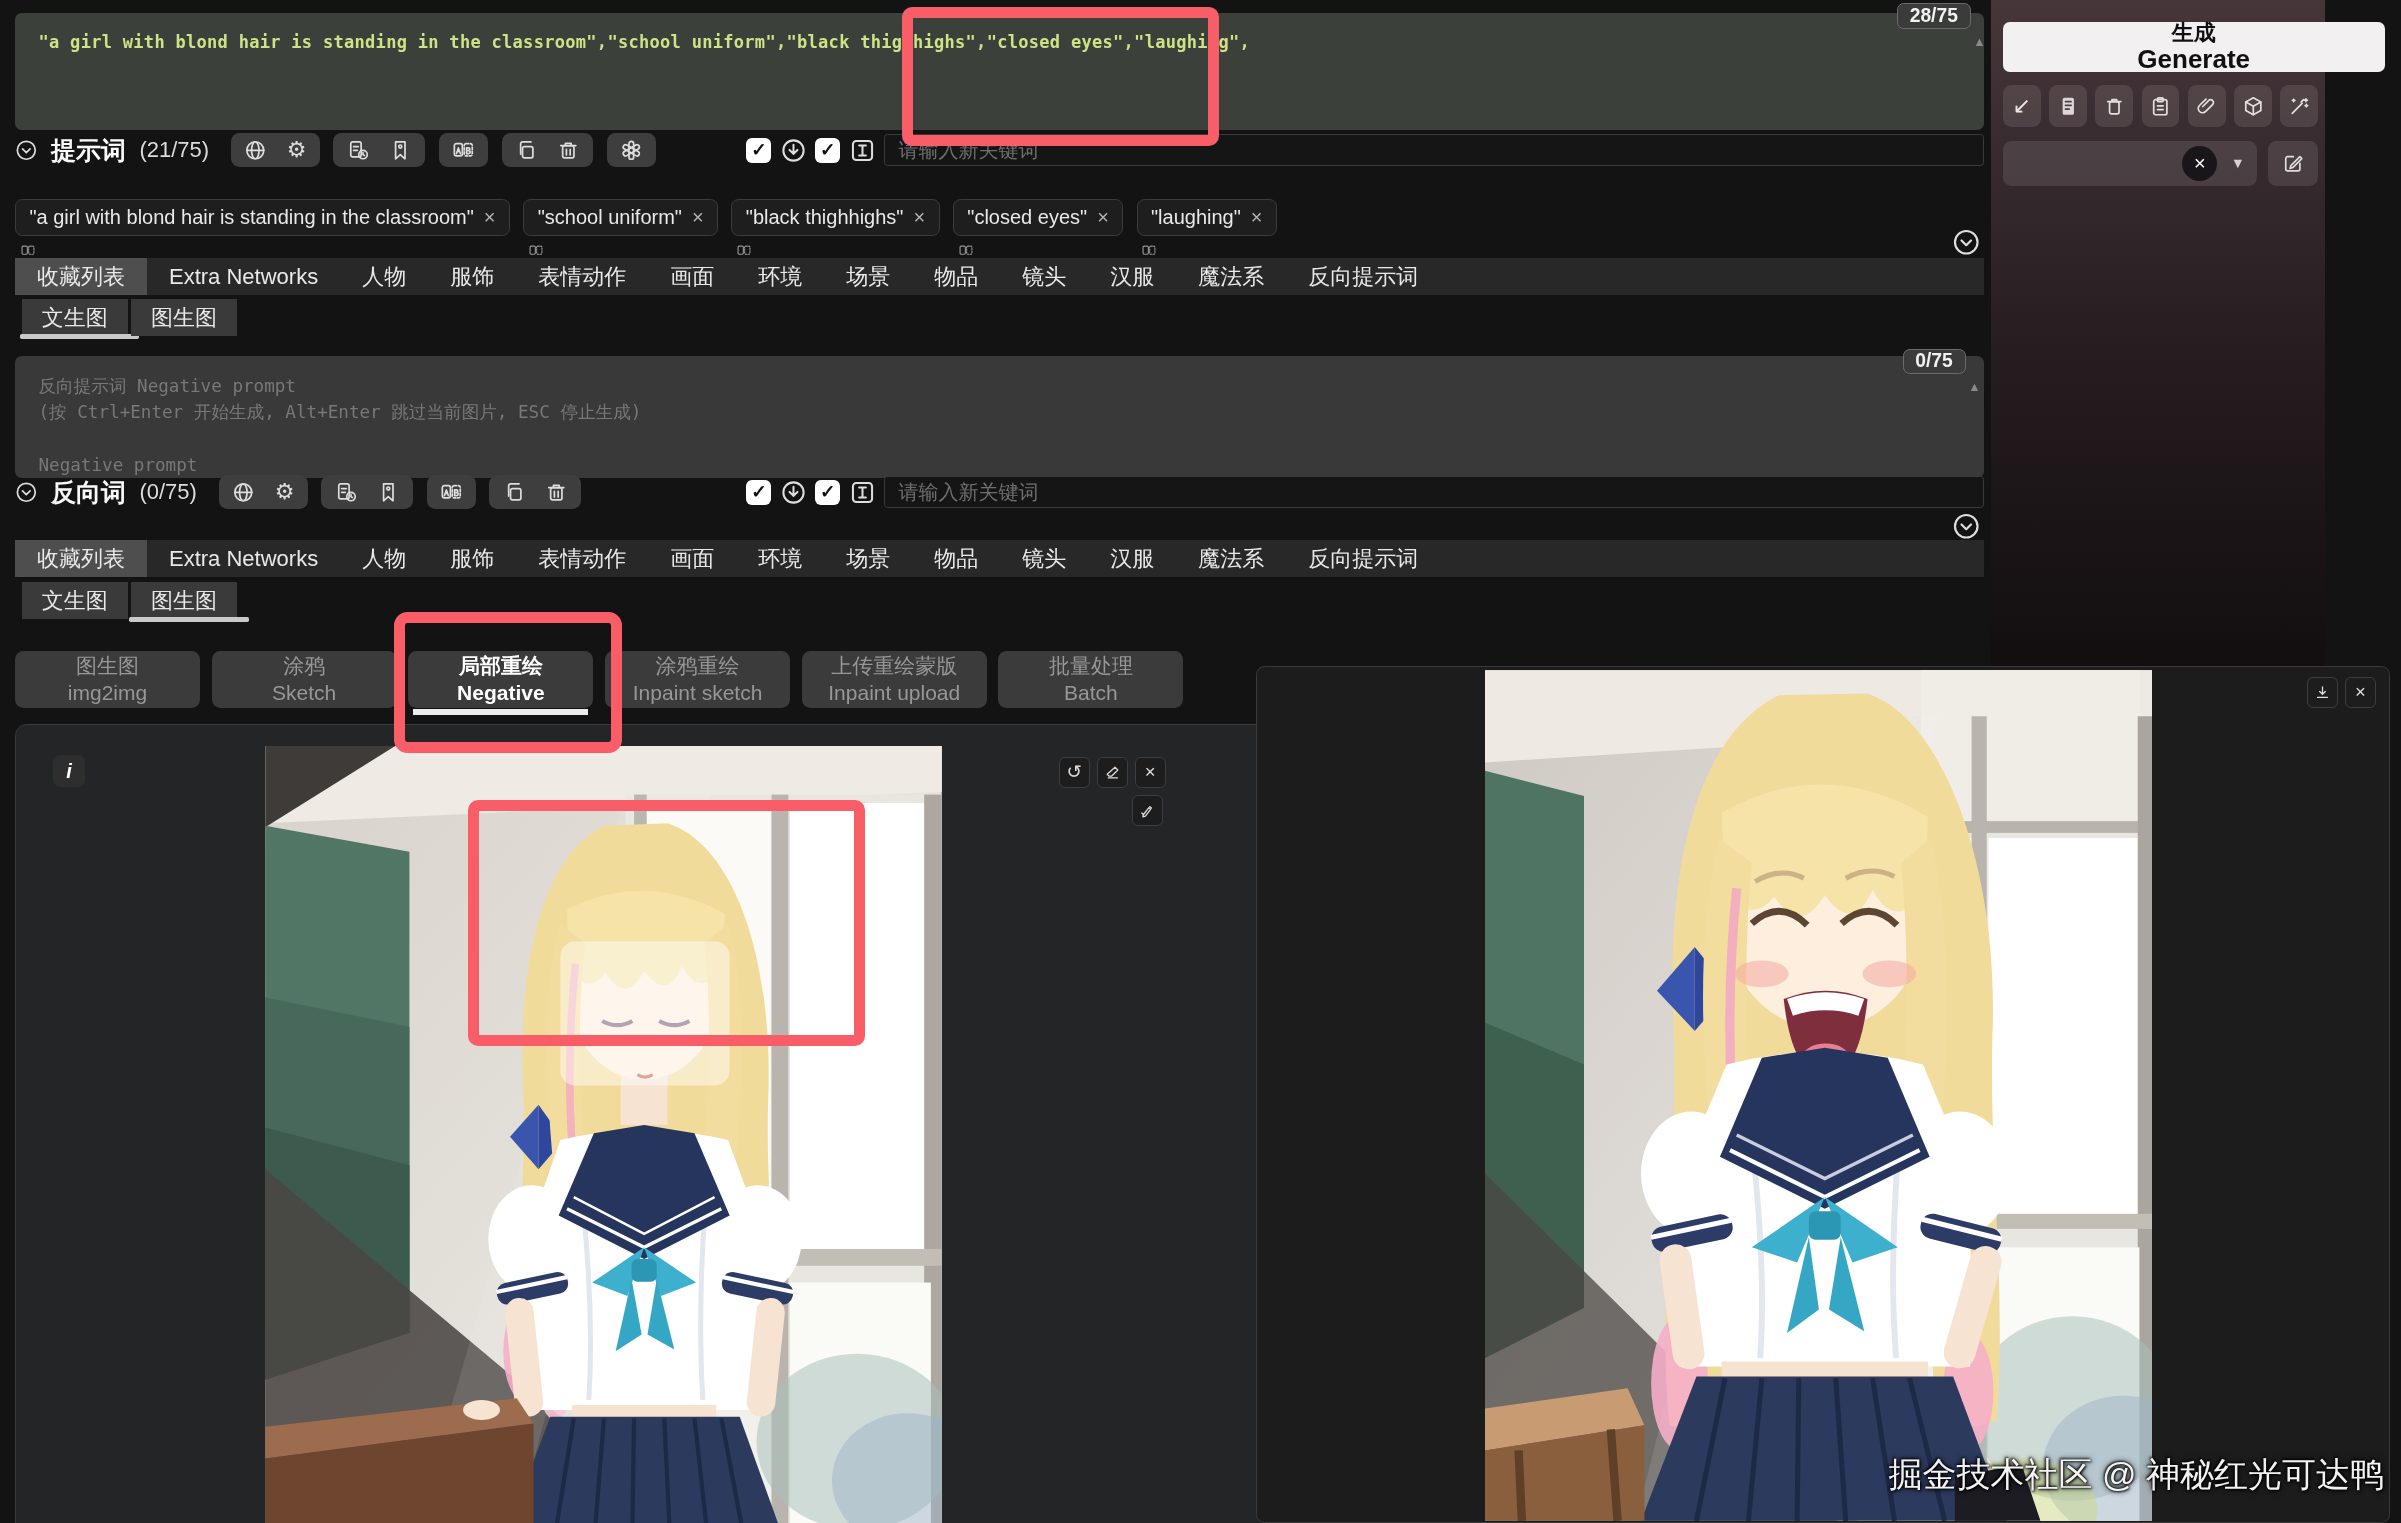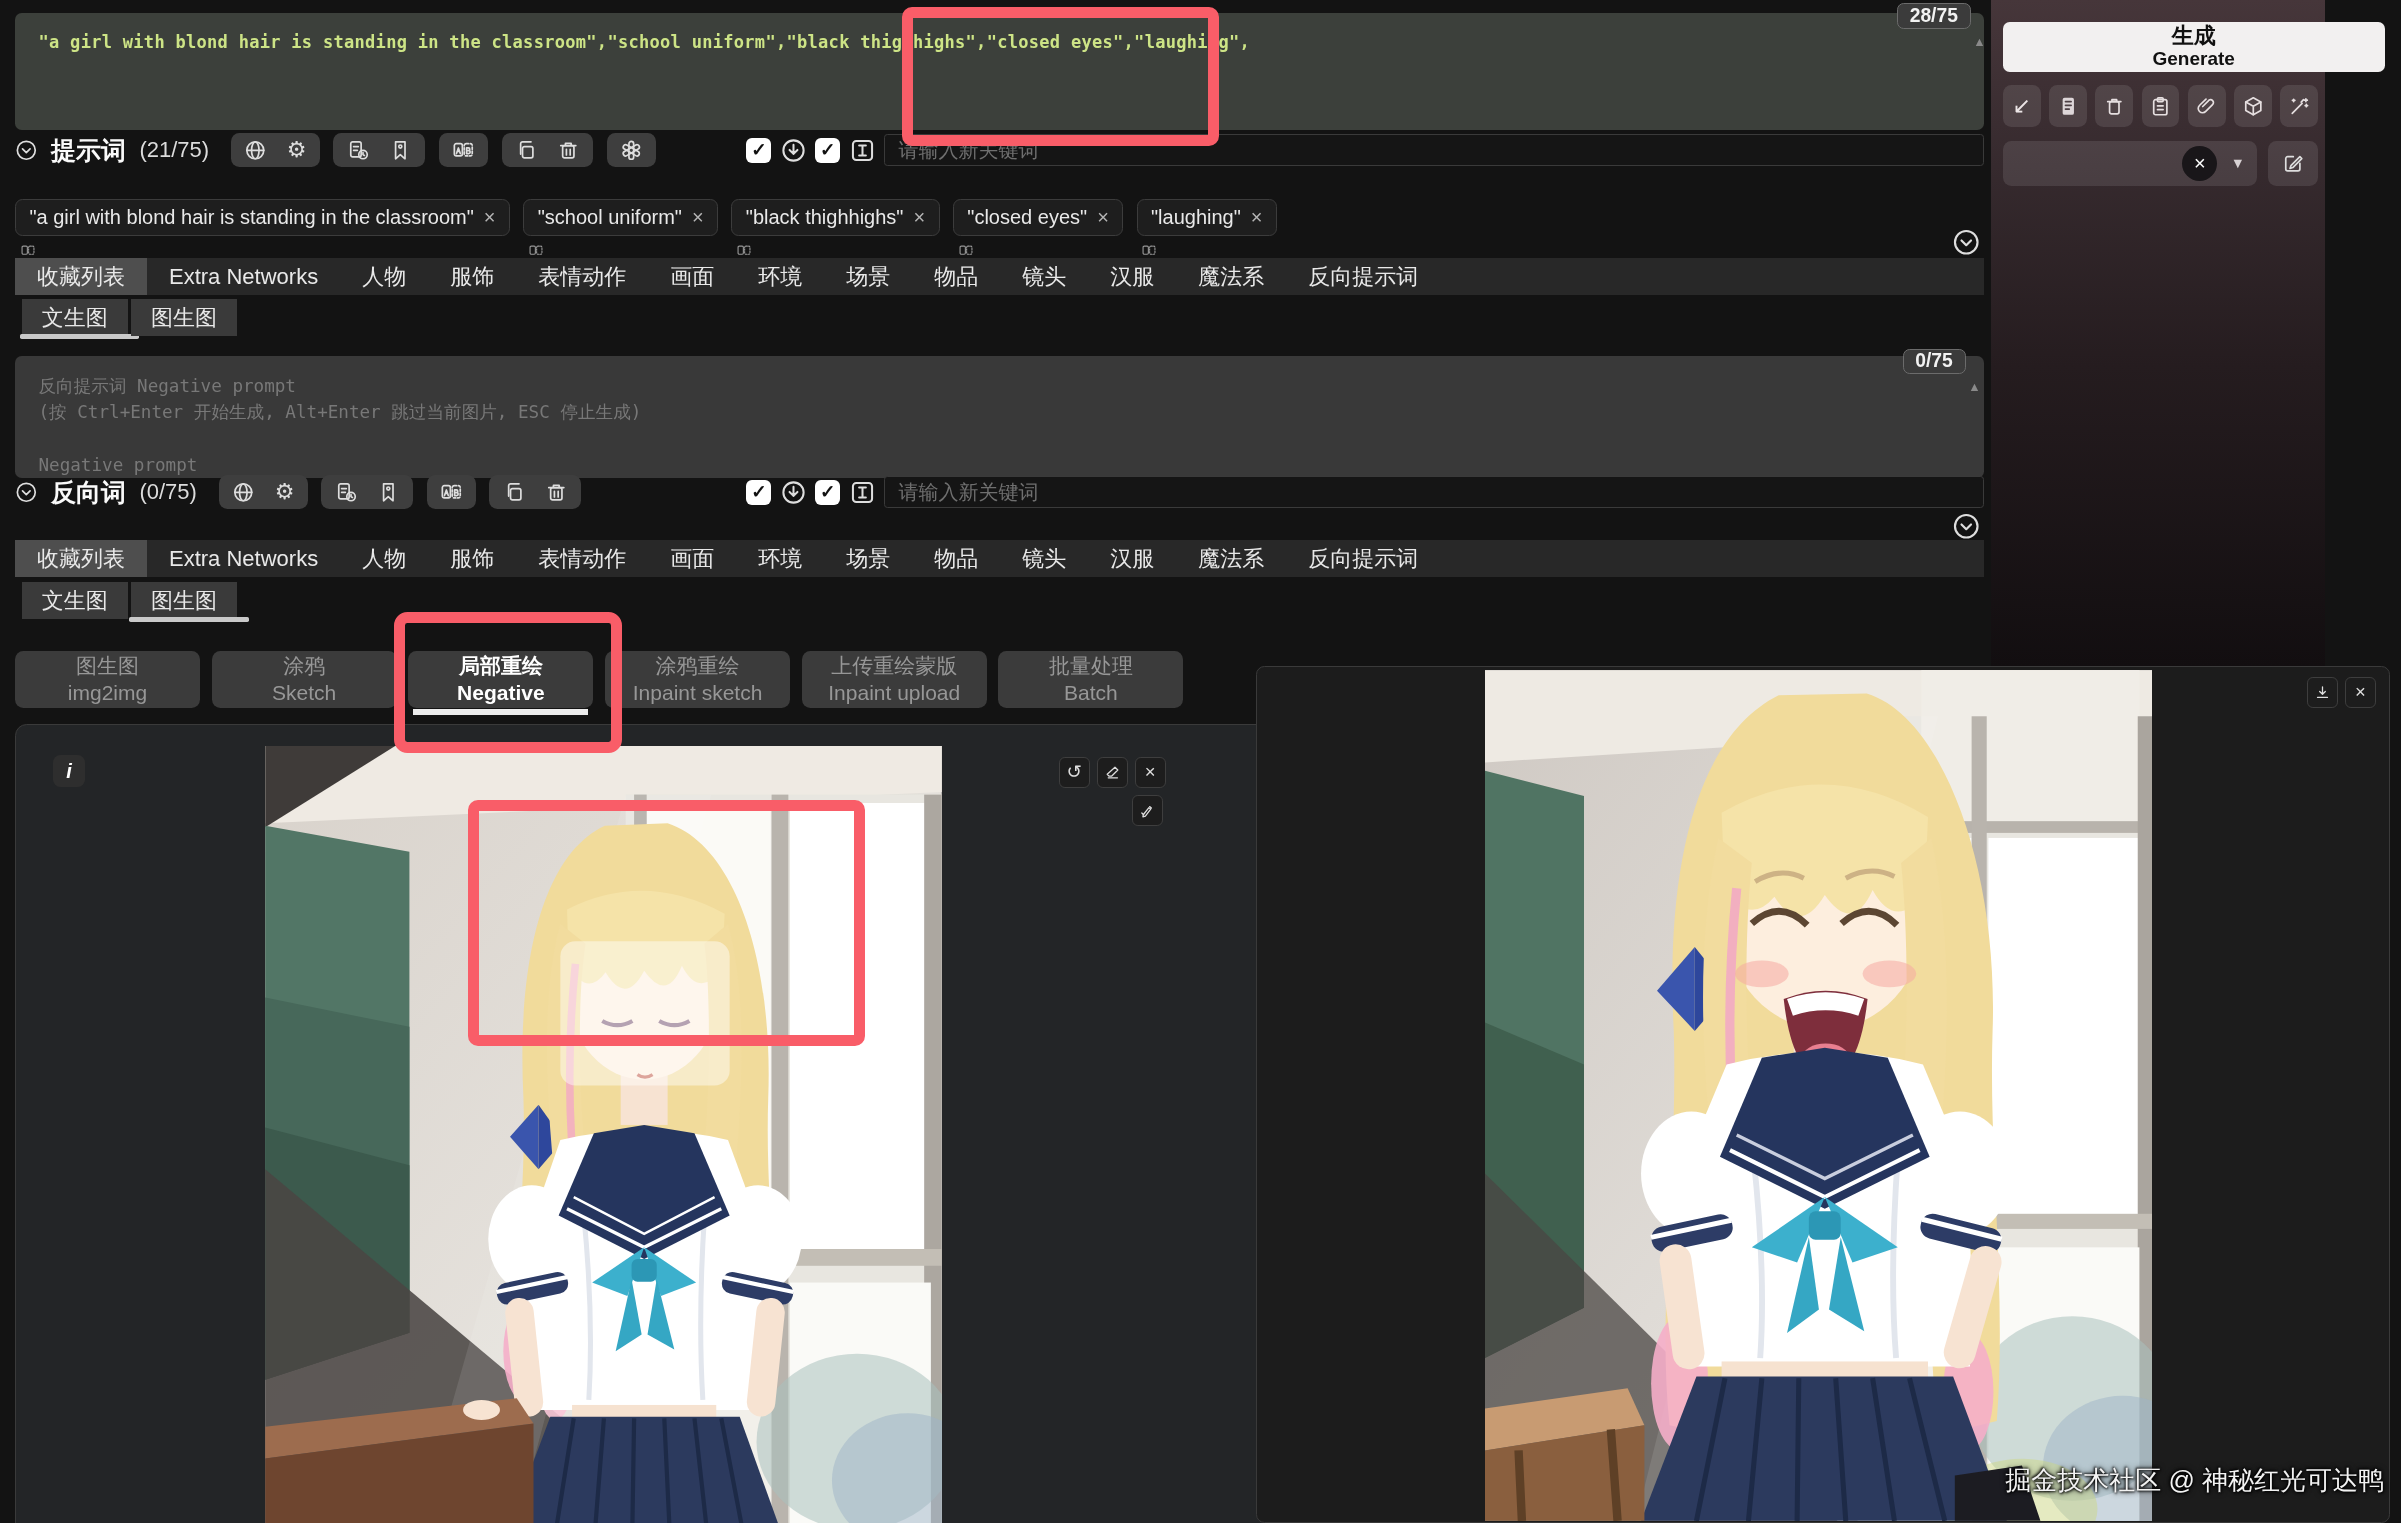--- a/index.html
+++ b/index.html
@@ -76,41 +76,41 @@
   .tool .ic{width:17px;height:17px;}
   .brush-tool{position:absolute;left:1116px;top:70px;}
   .redbox.face-box{left:452px;top:75px;width:375px;height:224px;}
 
   
   .sidebar{position:absolute;left:1991px;top:0;width:334px;height:666px;
            background:linear-gradient(180deg,#46363a 0%,#362a2e 25%,#251c1f 55%,#120e10 100%);}
   .gen-btn{margin:22px 6.7px 0 11.7px;width:382px;height:50px;background:#f2f0f0;border:none;border-radius:6.7px;
            display:flex;flex-direction:column;align-items:center;justify-content:center;cursor:pointer;}
   .gen-zh{font-size:22px;font-weight:bold;color:#111;line-height:1.1;}
-  .gen-en{font-size:19px;font-weight:bold;color:#111;line-height:1.1;}
+  .gen-en{font-size:26px;font-weight:bold;color:#111;line-height:1.1;}
   .side-icons{margin:13.4px 6.7px 0 11.7px;display:flex;gap:8.4px;}
   .side-btn{flex:1;height:42px;background:rgba(255,255,255,.10);border-radius:8.4px;display:flex;
             align-items:center;justify-content:center;color:#ece5e6;font-size:22px;cursor:pointer;}
   .side-btn .ic{stroke:#e6dfe0;}
   .select-row{margin:13.4px 6.7px 0 11.7px;display:flex;gap:11.7px;}
   .select{flex:1;height:45px;background:rgba(255,255,255,.10);border-radius:8.4px;display:flex;
           align-items:center;justify-content:flex-end;gap:13.4px;padding-right:11.7px;cursor:pointer;}
   .x-circle{width:35px;height:35px;border-radius:50%;background:#191619;color:#fff;font-size:20px;
             display:flex;align-items:center;justify-content:center;}
   .caret{color:#d8d2d4;font-size:14.3px;}
   .edit-btn{width:50px;height:45px;background:rgba(255,255,255,.10);border-radius:8.4px;display:flex;
             align-items:center;justify-content:center;cursor:pointer;}
 
   
   .result{position:absolute;left:1256px;top:666px;width:1134px;height:857px;background:#1c1c1c;
           border:1.7px solid #3a3a3a;border-radius:8.4px;box-sizing:border-box;}
   .result .scene{left:228px;top:2.5px;}
   .result-tools{position:absolute;right:13.4px;top:10px;display:flex;gap:7.5px;}
 
-  .watermark{position:absolute;right:17px;bottom:25px;font-size:26px;color:#f2f2f2;z-index:9;
+  .watermark{position:absolute;right:17px;bottom:25px;font-size:34px;color:#f2f2f2;z-index:9;
              text-shadow:0 0 6.7px #000,0.8px 0.8px 2.5px #000,-0.8px -0.8px 2.5px #000;}
 </style>
 </head>
 <body>
 
 <div class="page">
   <div class="main">
 
     <div class="ta-wrap" style="top:12.6px;height:117px;">
       <div class="ta prompt">"a girl with blond hair is standing in the classroom","school uniform","black thighhighs","closed eyes","laughing",</div>

